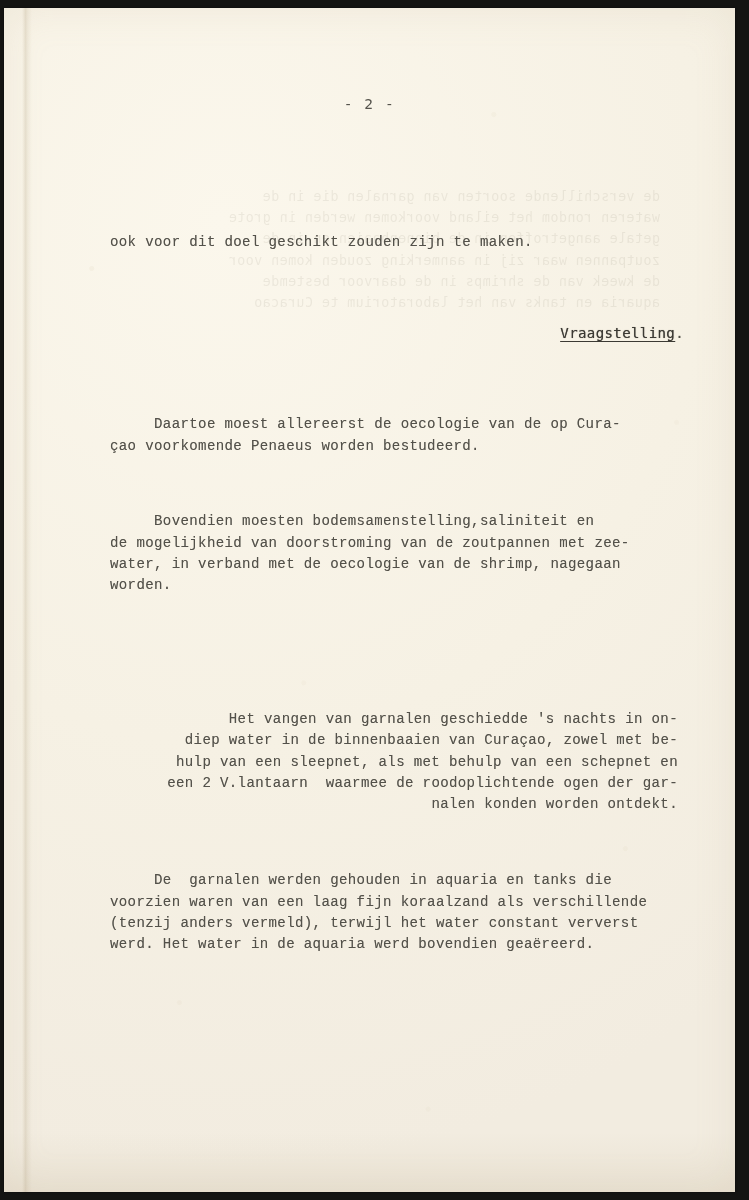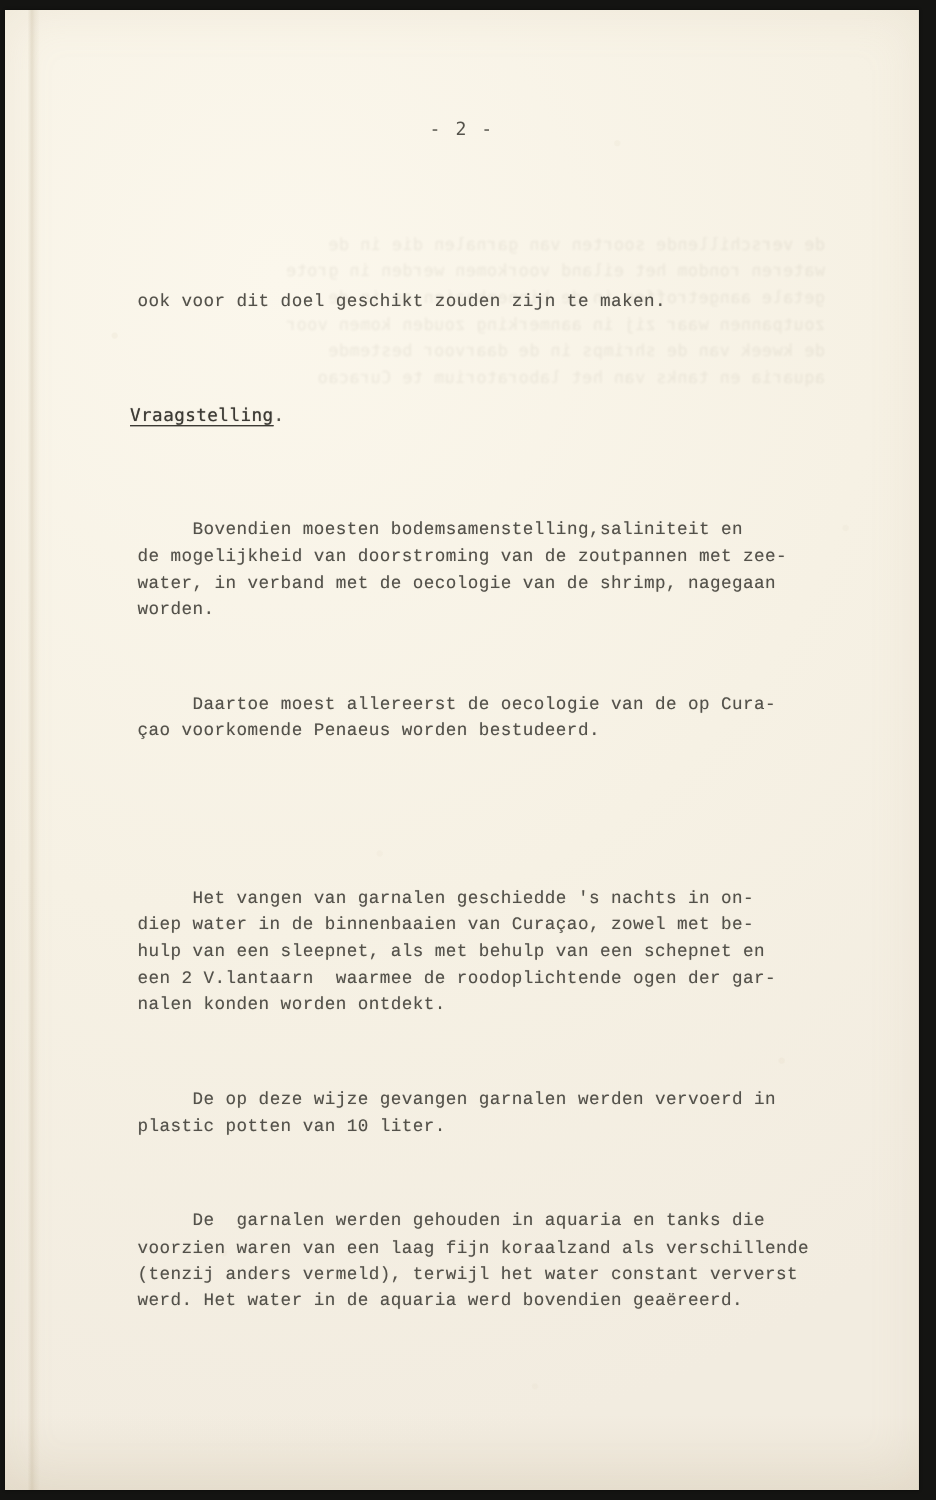--- a/index.html
+++ b/index.html
@@ -119,21 +119,21 @@
     width: 580px;
     font-size: 14.1px;
     line-height: 21.3px;
     letter-spacing: 0.35px;
     white-space: pre-wrap;
     color: #53514a;
     text-shadow: 0 0 0.6px rgba(83,81,74,0.42);
   }
 
   .para { margin: 6px; white-space: pre-wrap; font-family: Liberation Mono, monospace; }
-  .gap-before { margin-top: 21.3px; }
+  .gap-before { margin-top: 21.3px; text-align: right; }
 
   .heading {
     margin: 0;
     font-weight: normal;
     font-size: 14.1px;
     line-height: 21.3px;
     white-space: pre-wrap;
   }
   .heading .u {
     text-decoration: underline;
@@ -165,35 +165,33 @@
     <div id="typescript">
 
       <div class="page-number">- 2 -</div>
 
       <div id="body-text">
 
         <p class="para">ook voor dit doel geschikt zouden zijn te maken.</p>
 
         <p class="heading gap-before"><span class="u dark">Vraagstelling</span><span>.</span></p>
 
+        <p class="para">     Daartoe moest allereerst de oecologie van de op Cura-
+çao voorkomende Penaeus worden bestudeerd.</p>
         <p class="para">     Bovendien moesten bodemsamenstelling,saliniteit en
 de mogelijkheid van doorstroming van de zoutpannen met zee-
 water, in verband met de oecologie van de shrimp, nagegaan
 worden.</p>
-        <p class="para">     Daartoe moest allereerst de oecologie van de op Cura-
-çao voorkomende Penaeus worden bestudeerd.</p>
 
 
         <p class="para gap-before">     Het vangen van garnalen geschiedde 's nachts in on-
 diep water in de binnenbaaien van Curaçao, zowel met be-
 hulp van een sleepnet, als met behulp van een schepnet en
 een 2 V.lantaarn  waarmee de roodoplichtende ogen der gar-
 nalen konden worden ontdekt.</p>
-        <p class="para">     De op deze wijze gevangen garnalen werden vervoerd in
-plastic potten van 10 liter.</p>
         <p class="para">     De  garnalen werden gehouden in aquaria en tanks die
 voorzien waren van een laag fijn koraalzand als verschillende
 (tenzij anders vermeld), terwijl het water constant ververst
 werd. Het water in de aquaria werd bovendien geaëreerd.</p>
 
         
 
         
 
         

